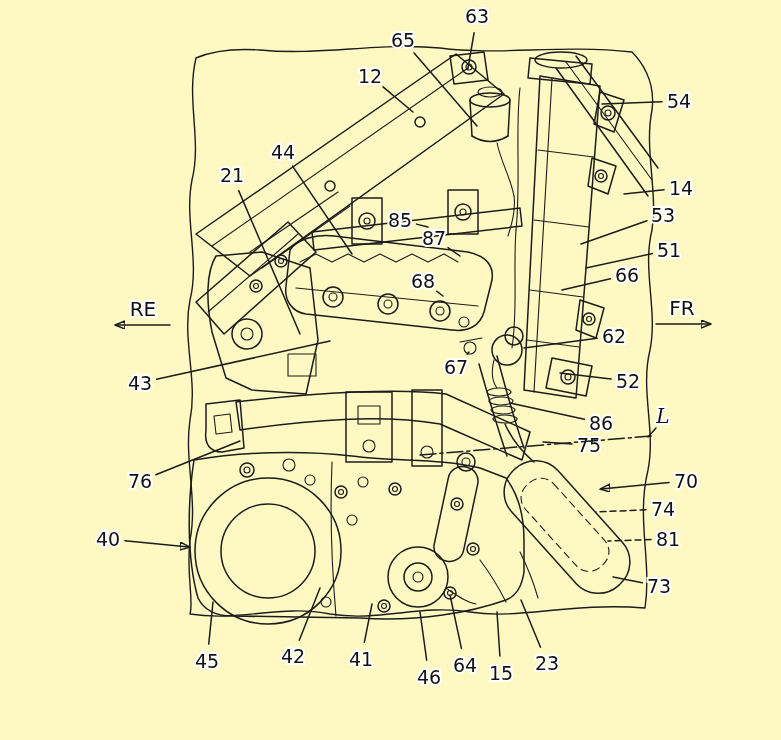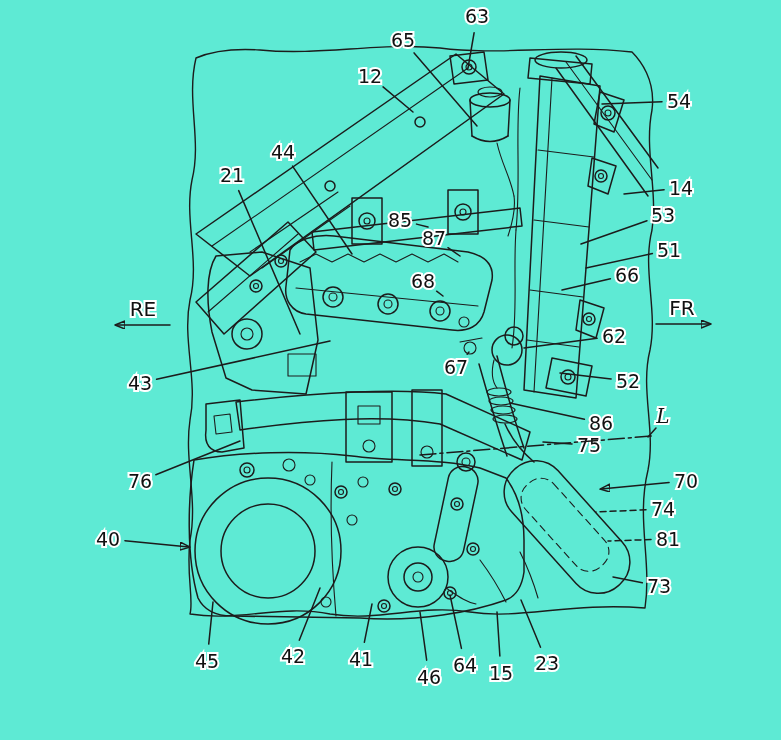--- a/index.html
+++ b/index.html
@@ -1,19 +1,19 @@
 <!DOCTYPE html>
 <html><head>
 <meta charset="utf-8">
 <style>
   html,body{margin:0;padding:0;background:#ffffff;}
   .canvas{
     position:relative;
     width:781px;height:740px;
-    background:#5eead4;
+    background:#fef9c3;
     font-family:"DejaVu Sans", sans-serif;
     overflow:hidden;
     text-align:right;
   }
   svg{position:absolute;left:0;top:0;}
   .art path,.art line,.art circle,.art ellipse,.art rect,.art polyline{
     fill:none;stroke:#1c1c1c;stroke-width:1.5;
     stroke-linecap:round;stroke-linejoin:round;
   }
   .art .thin{stroke-width:1.1;}

